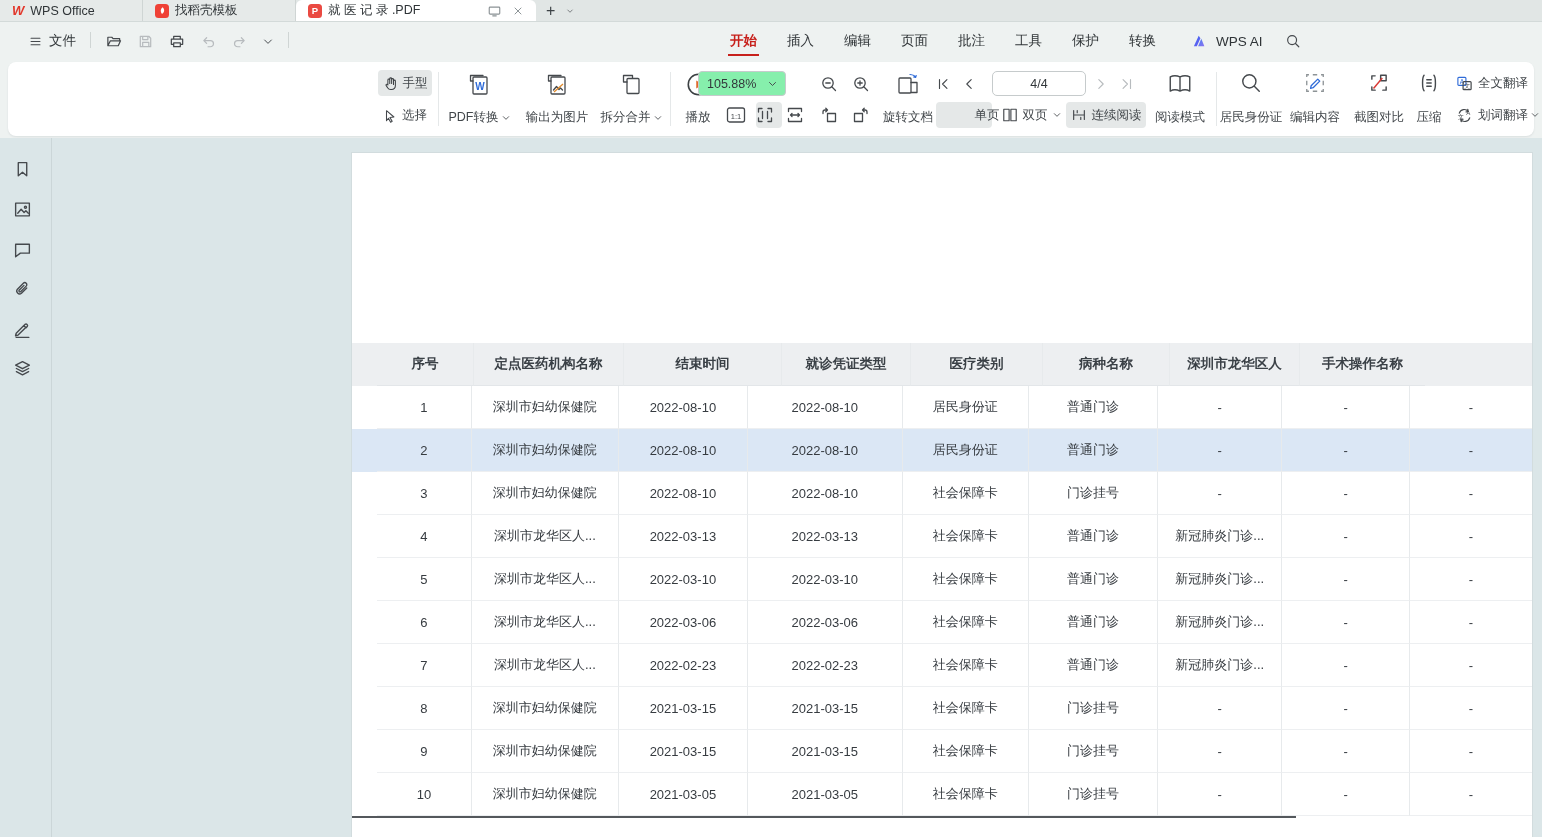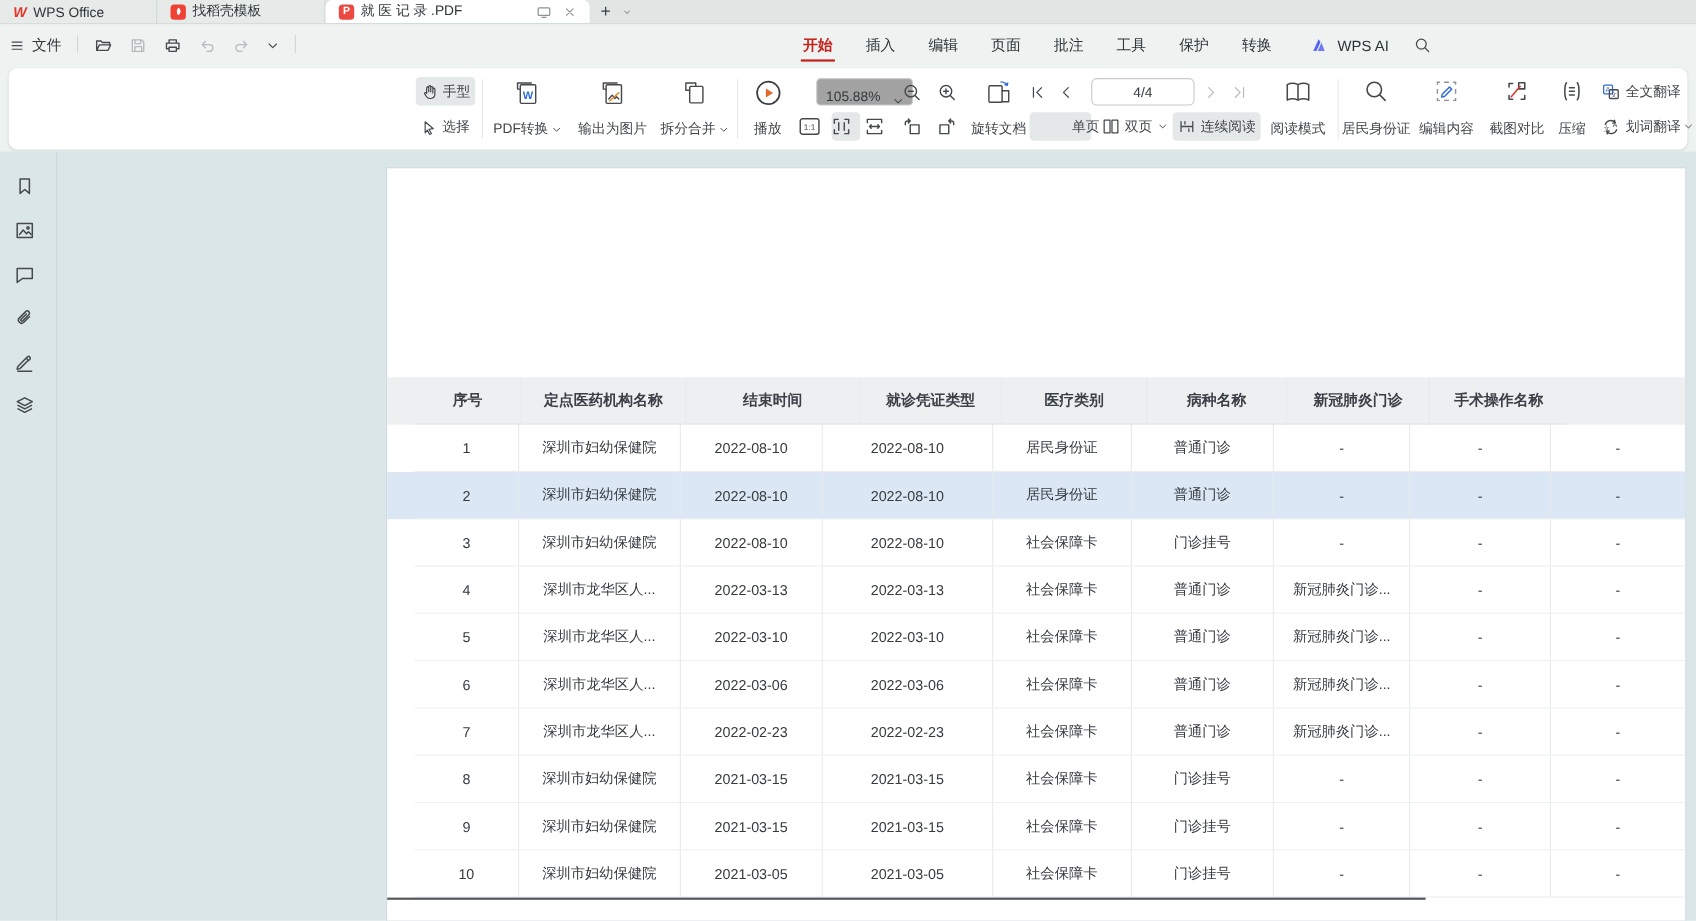--- a/index.html
+++ b/index.html
@@ -16,43 +16,43 @@
   .tab-logo-w{color:#e2382c;font-weight:bold;font-size:13px;font-style:italic;}
   .sq-icon{width:14px;height:14px;border-radius:3.5px;display:flex;align-items:center;justify-content:center;
            color:#fff;font-size:9.5px;font-weight:bold;flex:0 0 auto;}
   .tab-tools{margin-left:auto;display:flex;align-items:center;gap:10px;color:#6b7275;}
   .tabbar-extra{display:flex;align-items:center;gap:10px;padding:0 10px;color:#3c4245;}
   .plus-glyph{font-size:16px;line-height:1;}
   .chev{font-size:10px;color:#5a6164;}
 
   
   .menubar{position:absolute;left:0;top:22px;width:100%;height:38px;background:#eef2f1;display:flex;align-items:center;}
-  .mb-left{display:flex;gap:14px;padding-left:8px;color:#33383b;font-size:13.5px;}
+  .mb-left{display:flex;gap:14px;padding-left:28px;color:#33383b;font-size:13.5px;}
   .mb-sep{width:1px;height:16px;background:#cfd5d4;}
   .mb-ic{display:flex;align-items:center;}
   .menu-items{position:absolute;left:728px;top:0;height:38px;display:flex;align-items:center;gap:26px;font-size:13.5px;color:#2f3437;}
   .menu-item{position:relative;cursor:default;padding:8px 2px;}
   .menu-item.active{color:#c7211c;font-weight:bold;}
   .menu-item.active:after{content:"";position:absolute;left:0;right:0;bottom:2px;height:2px;background:#c7211c;}
   .mb-right{position:absolute;left:1192px;top:0;height:38px;display:flex;align-items:center;gap:8px;font-size:13.5px;color:#2f3437;}
 
   
   .toolzone{position:absolute;left:0;top:60px;width:100%;height:78px;background:#eef2f1;}
   .panel{position:absolute;left:8px;top:2px;width:1526px;height:74px;background:#fff;border-radius:8px;
          box-shadow:0 1px 2px rgba(70,90,95,.12);}
   .panel .lbl{font-size:12.5px;color:#41464a;white-space:nowrap;display:flex;align-items:center;gap:3px;}
   .smallbtn{position:absolute;height:26px;display:flex;align-items:center;gap:5px;justify-content:center;
             font-size:12.5px;color:#41464a;border-radius:4px;white-space:nowrap;}
   .bigbtn{position:absolute;top:7px;height:60px;display:flex;flex-direction:column;align-items:center;
           justify-content:space-between;padding:3px 0;box-sizing:border-box;}
   .active-bg{background:#e5e8e8;}
   .vdiv{position:absolute;top:10px;width:1px;height:54px;background:#e5e8e9;}
-  .zoombox{position:absolute;left:734px;top:9px;width:88px;height:25px;border:1px solid #c6cbcc;border-radius:4px;
-           display:flex;align-items:flex-end;justify-content:space-between;padding:0 8px;box-sizing:border-box;
-           font-size:12.5px;color:#33383b;background:#a3a3a3;}
+  .zoombox{position:absolute;left:690px;top:9px;width:88px;height:25px;border:1px solid #c6cbcc;border-radius:4px;
+           display:flex;align-items:center;justify-content:space-between;padding:0 8px;box-sizing:border-box;
+           font-size:12.5px;color:#33383b;background:#86efac;}
   .pageinput{position:absolute;left:984px;top:9px;width:94px;height:25px;border:1px solid #c6cbcc;border-radius:5px;
              text-align:center;font-size:12.5px;color:#33383b;box-sizing:border-box;background:#fff;
              font-family:"Liberation Sans",sans-serif;}
   .iconbtn{position:absolute;display:flex;align-items:center;border-radius:4px;}
 
   
   .workspace{position:absolute;left:0;top:138px;width:1542px;height:699px;background:#dbe6e8;}
   .sidestrip{position:absolute;left:0;top:0;width:51px;height:100%;border-right:1px solid #cbd6d8;}
   .side-ic{position:absolute;left:13px;}
   .page{position:absolute;left:352px;top:15px;width:1180px;height:684px;background:#ffffff;
@@ -464,21 +464,21 @@
 
     <div class="page">
       <div class="doc-table" id="doc-table">
           <div class="tr head">
             <div class="th" style="width: 97px;">序号</div>
             <div class="th" style="width: 150px; font-family: Liberation Serif, serif;">定点医药机构名称</div>
             <div class="th" style="width: 158px;">结束时间</div>
             <div class="th" style="width: 129px;">就诊凭证类型</div>
             <div class="th" style="width: 132px;">医疗类别</div>
             <div class="th" style="width: 127px;">病种名称</div>
-            <div class="th" style="width: 130px;">新冠肺炎门诊</div>
+            <div class="th" style="width: 130px;">深圳市龙华区人</div>
             <div class="th" style="width: 125px;">手术操作名称</div>
           </div>
           <div class="tr">
             <div class="td" style="width: 97px;">1</div>
             <div class="td" style="width: 150px;">深圳市妇幼保健院</div>
             <div class="td" style="width: 132px;">2022-08-10</div>
             <div class="td" style="width: 158px;">2022-08-10</div>
             <div class="td" style="width: 129px;">居民身份证</div>
             <div class="td" style="width: 132px;">普通门诊</div>
             <div class="td" style="width: 127px;">-</div>

